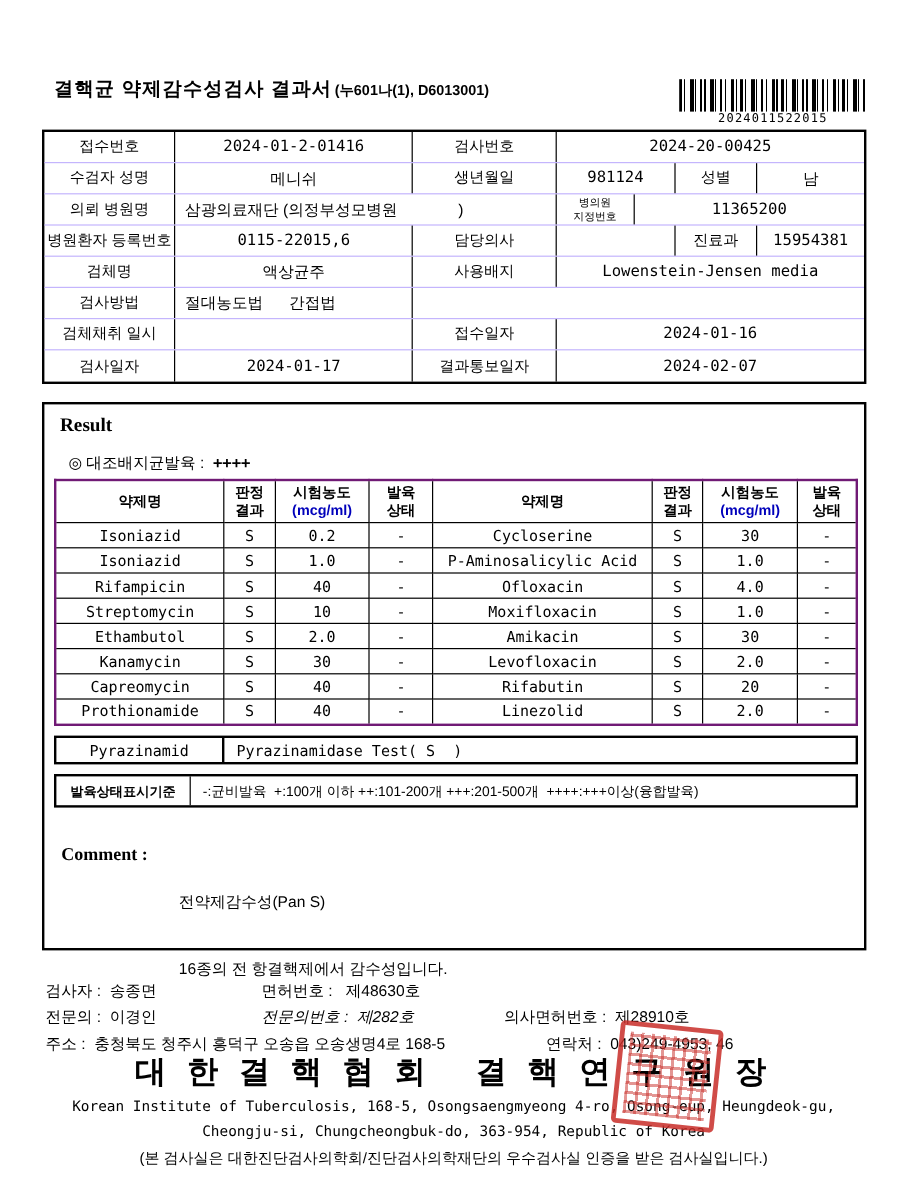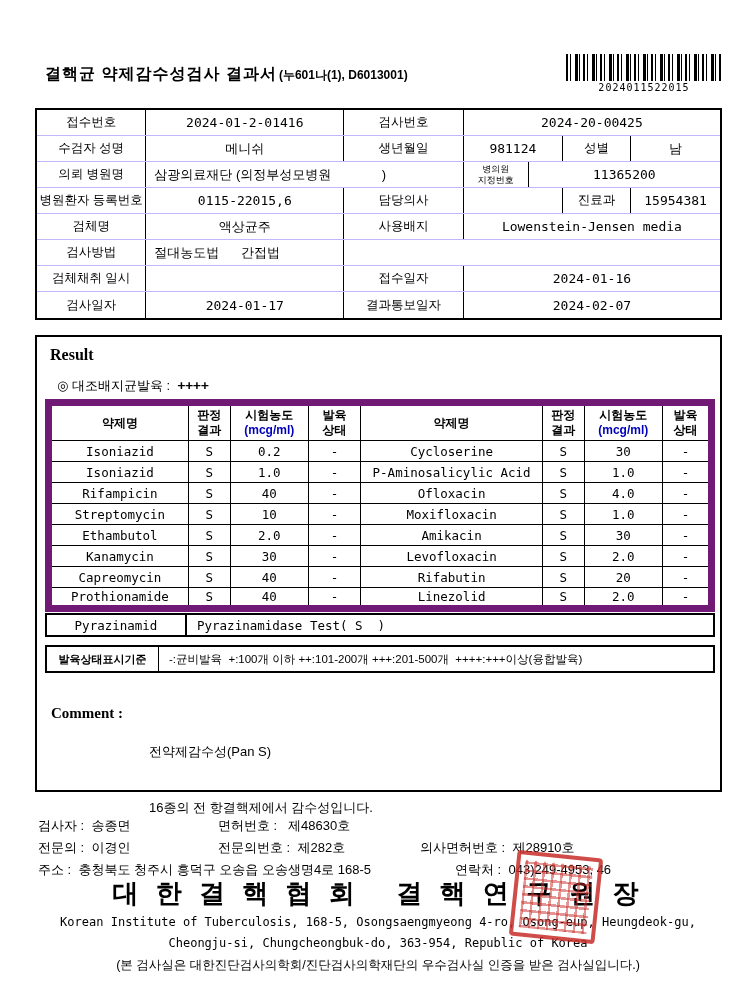--- a/index.html
+++ b/index.html
@@ -9,21 +9,21 @@
     color:#000; font-family:"Liberation Sans","DejaVu Sans",sans-serif;
     overflow:hidden;
   }
   .mono { font-family:"DejaVu Sans Mono","Liberation Mono",monospace; }
 
   
   .doc-header { position:absolute; left:45px; top:64px; white-space:nowrap; }
   .doc-title { display:inline; font-size:16px; font-weight:bold; letter-spacing:1px; }
   .doc-title-suffix { display:inline; font-size:12px; font-weight:bold; margin-left:2px;text-align:center; }
 
-  .barcode-wrap { position:absolute; left:566px; top:54px; width:156px; text-align:center; }
+  .barcode-wrap { position:absolute; left:566px; top:66px; width:156px; text-align:center; }
   .barcode {
     height:27px; width:156px;
     background: repeating-linear-gradient(90deg,
       #000 0 2px, #fff 2px 4px, #000 4px 5px, #fff 5px 9px,
       #000 9px 12px, #fff 12px 13px, #000 13px 14px, #fff 14px 17px);
   }
   .barcode-number { font-size:10px; margin-top:1px; letter-spacing:1px; }
 
   
   .info-table { position:absolute; left:35px; top:108px; width:687px; border:2px solid #000; background:#fff; }
@@ -40,21 +40,21 @@
   .cell.small { font-size:9px; line-height:1.15; }
 
   
   .result-box { position:absolute; left:35px; top:335px; width:687px; height:457px; border:2px solid #000;padding-left:12px; }
   .result-title { position:absolute; left:13px; top:9px; font-size:16px; font-weight:bold; font-family:"Liberation Serif","DejaVu Serif",serif; }
   .control-line { position:absolute; left:20px; top:40px; font-size:13px; white-space:pre; }
   .control-line .plus { font-family:"DejaVu Sans Mono",monospace; font-weight:bold; }
 
   table.drug-table {
     position:absolute; left:8px; top:62px; width:670px;
-    border-collapse:collapse; table-layout:fixed; border:7px solid #701a75;
+    border-collapse:collapse; table-layout:fixed; border:2px solid #701a75;
   }
   .drug-table th, .drug-table td { border:1px solid #000; text-align:center; overflow:hidden; white-space:pre; }
   .drug-table th { font-size:12px; font-weight:bold; padding:2px 0; height:32px; vertical-align:middle; }
   .drug-table td { font-family:"DejaVu Sans Mono","Liberation Mono",monospace; font-size:12.5px; height:21px; }
   .hdr-line { line-height:1.25; }
   .hdr-line.blue { color:#0000bb; }
 
   .pyra-row { position:absolute; left:8px; top:276px; width:670px; height:24px; border:2px solid #000; display:flex; background:#fff; }
   .pyra-name { width:140px; border-right:2px solid #000; display:flex; align-items:center; justify-content:center;
                font-family:"DejaVu Sans Mono",monospace; font-size:12.5px; }
@@ -70,21 +70,21 @@
 
   .comment { position:absolute; left:14px; top:368px; display:flex; }
   .comment-label { font-size:15px; font-weight:bold; font-family:"Liberation Serif","DejaVu Serif",serif; width:98px; white-space:pre; }
   .comment-lines { font-size:13px; line-height:1.45; white-space:pre; }
 
   
   .footer { position:absolute; left:38px; top:815px; width:690px; font-size:13px; }
   .f-line { display:flex; height:22px; align-items:center; }
   .f-line span { white-space:pre; }
   .f-c1 { width:180px; }
-  .f-c2 { width:202px; }
+  .f-c2 { width:202px;font-style:italic; }
   .f-addr { width:417px; }
 
   .org-title { position:absolute; top:876px; left:0; width:100%; text-align:center;
                font-size:26px; font-weight:bold; letter-spacing:5px; white-space:pre; }
 
   .stamp { position:absolute; left:513px; top:854px; width:86px; height:86px;
            border:4px solid rgba(200,45,40,.85); border-radius:4px; transform:rotate(6deg); z-index:5; }
   .stamp-inner { position:absolute; inset:5px;
     background:
       repeating-linear-gradient(0deg,  rgba(200,45,40,.5) 0 2.5px, transparent 2.5px 8px),

